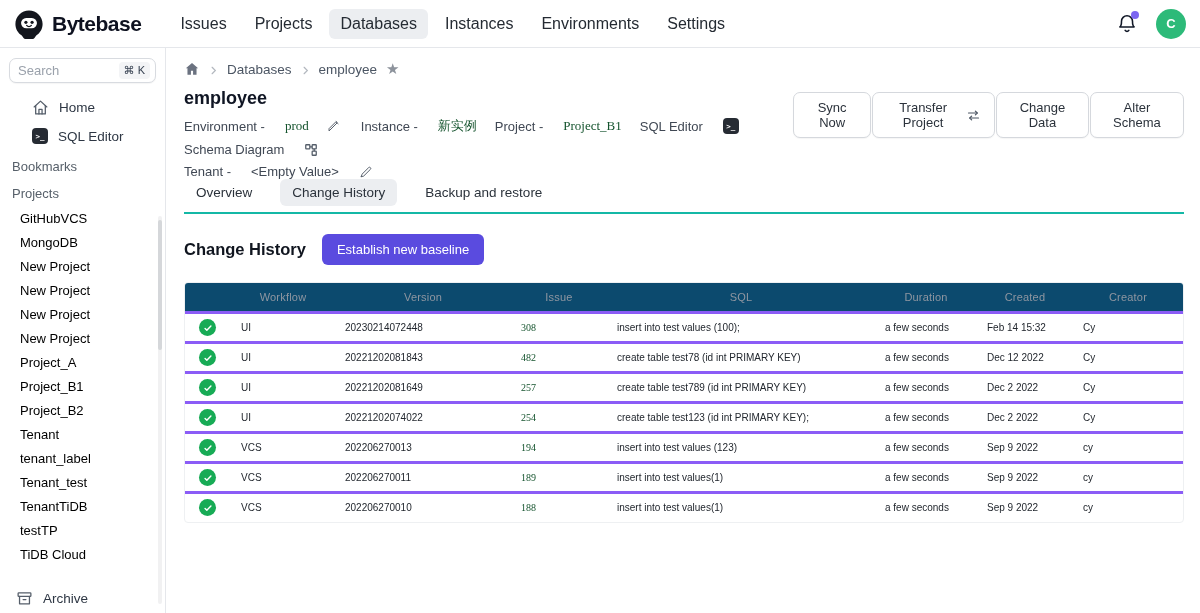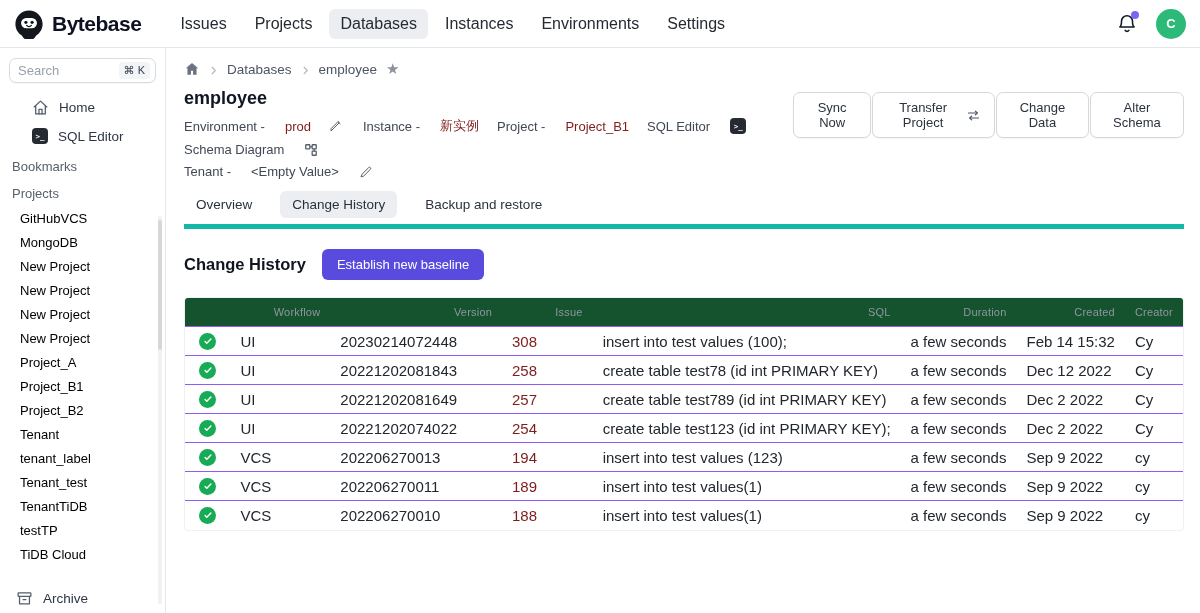--- a/index.html
+++ b/index.html
@@ -59,47 +59,47 @@
   .chev { width:11px; height:11px; color:#b3b8bf; }
   .bc-star { font-size:15px; color:#8d939c; margin-left:1px; }
 
   
   .page-head { display:flex; justify-content:space-between; align-items:flex-start; margin-top:10px; }
   .page-title { font-size:18px; font-weight:700; color:#0f1523; }
   .meta { margin-top:8px; font-size:13px; color:#404854; max-width:700px; }
   .meta-line { display:flex; align-items:center; flex-wrap:wrap; column-gap:18px; row-gap:7px; }
   .meta-line + .meta-line { margin-top:7px; }
   .meta-item { display:flex; align-items:center; gap:20px; }
-  .lnk { color:#7f1d1d; text-decoration:none; cursor:pointer; }
+  .lnk { color:#14532d; text-decoration:none; cursor:pointer;font-family:Liberation Serif, serif; }
   .meta .ic-sm { width:14px; height:14px; color:#555e6a; }
   .actions { display:flex; gap:1px; margin-top:4px; }
   .btn { display:flex; align-items:center; gap:7px; background:#fff; border:1px solid #d5d8dd;
     border-radius:7px; padding:7px 14px; font-size:13px; color:#2b323b; cursor:pointer;
     box-shadow:0 1px 1px rgba(0,0,0,.04); font-family:inherit; }
   .btn .ic-sm { width:14px; height:14px; color:#4b5563; }
 
   
-  .tabs-row { margin-top:12px; border-bottom:5px solid #14b8a6; padding-bottom:6px;
+  .tabs-row { margin-top:0; border-bottom:2px solid #14b8a6; padding-bottom:6px;
     display:flex; gap:16px; }
   .tab { padding:6px 12px; border-radius:6px; font-size:13.5px; color:#2b323b; cursor:pointer; }
   .tab.active { background:#eceef1; }
 
   
   .section { margin-top:20px; }
   .sect-head { display:flex; align-items:center; gap:16px; }
   .sect-title { font-size:16.5px; font-weight:700; color:#10151f; }
   .btn-primary { background:#5a4bdf; color:#fff; border:none; border-radius:6px;
     padding:8px 15px; font-size:13px; font-weight:500; cursor:pointer; font-family:inherit; }
 
   .tablewrap { margin-top:17px; border:1px solid #eef0f2; border-radius:4px; overflow:hidden; }
   table { width:100%; border-collapse:collapse; }
-  thead th { background:#14532d; font-size:11px; font-weight:500; color:#8f96a1;
-    text-align:right; padding:8px 10px; letter-spacing:.2px; }
-  tbody td { padding:5px 10px; font-size:15px; font-weight:500; color:#22272e;
-    border-top:1px solid #8b5cf6; white-space:nowrap; overflow:hidden; height:29px; }
+  thead th { background:#0c4a6e; font-size:11px; font-weight:500; color:#8f96a1;
+    text-align:center; padding:8px 10px; letter-spacing:.2px; }
+  tbody td { padding:5px 10px; font-size:10px; font-weight:500; color:#22272e;
+    border-top:3px solid #8b5cf6; white-space:nowrap; overflow:hidden; height:29px; }
   .okc { width:17px; height:17px; border-radius:50%; background:#17ab55; display:flex;
     align-items:center; justify-content:center; margin-left:4px; }
   .okc svg { width:10px; height:10px; }
 </style>
 </head>
 <body>
 
 <header class="topbar">
   <div class="brand">
     <span style="width:30px;height:30px;display:block;">
@@ -359,21 +359,21 @@
               <tr>
                 <td>
                   <span class="okc">
                     <svg viewBox="0 0 24 24" fill="none" stroke="#fff" stroke-width="3.4" stroke-linecap="round" stroke-linejoin="round">
                       <path d="M5 13l4.2 4.2L19 7"></path>
                     </svg>
                   </span>
                 </td>
                 <td>UI</td>
                 <td>20221202081843</td>
-                <td><a class="lnk">258</a></td>
+                <td><a class="lnk">482</a></td>
                 <td>create table test78 (id int PRIMARY KEY)</td>
                 <td>a few seconds</td>
                 <td>Dec 12 2022</td>
                 <td>Cy</td>
               </tr>
 
               <tr>
                 <td>
                   <span class="okc">
                     <svg viewBox="0 0 24 24" fill="none" stroke="#fff" stroke-width="3.4" stroke-linecap="round" stroke-linejoin="round">

